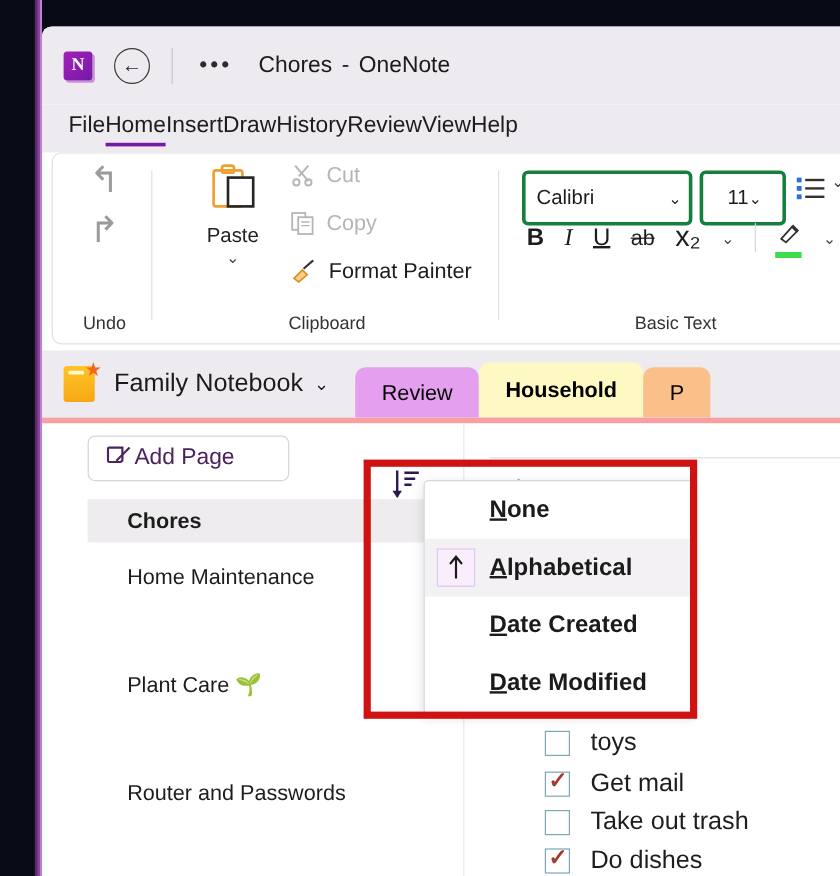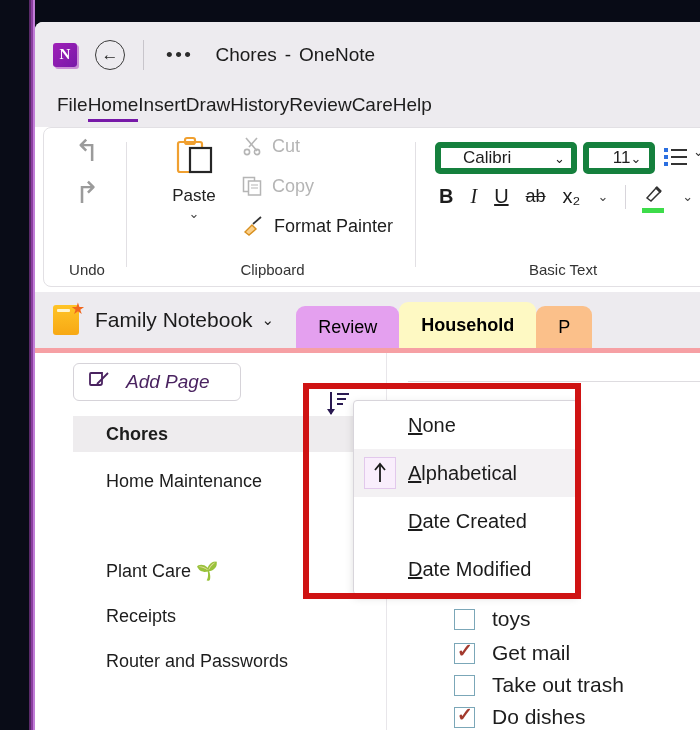--- a/index.html
+++ b/index.html
@@ -76,22 +76,22 @@
   .clip-grp { left: 86px; width: 285px; }
   .paste-btn { position: absolute; left: 26px; top: 8px; width: 76px; text-align: center; cursor: pointer; }
   .paste-label { font-size: 17px; color: #222; margin-top: 2px; }
   .paste-caret { font-size: 13px; color: #444; }
   .clip-item { position: absolute; left: 112px; display: flex; gap: 10px; font-size: 18px; cursor: pointer; }
   .clip-item.dim { color: #b5b5b5; }
   .clip-item.on { color: #1d1d1d; }
 
   .text-grp { left: 375px; width: 300px; }
   .font-box {
-    position: absolute; background: #fff; border: 6px solid #15803d; border-radius: 5px;
-    height: 32px; display: flex; align-items: center; padding: 0 6px 0 22px; font-size: 17px; color: #1d1d1d; cursor: pointer;
+    position: absolute; background: #fff; border: 3px solid #15803d; border-radius: 5px;
+    height: 46px; display: flex; align-items: center; padding: 0 6px 0 9px; font-size: 17px; color: #1d1d1d; cursor: pointer;
   }
   .font-name { left: 16px; top: 14px; width: 142px; justify-content: space-between; }
   .font-size { left: 164px; top: 14px; width: 72px; justify-content: center; }
   .list-ico { position: absolute; top: 16px; cursor: pointer; }
   .fmt-row { position: absolute; left: 20px; top: 56px; display: flex; align-items: center; gap: 17px; font-size: 20px; color: #1d1d1d; }
   .fmt-btn { cursor: pointer; }
   .vdiv { width: 1px; height: 24px; background: #d8d5db; }
   .hl-box { position: relative; cursor: pointer; }
   .hl-bar { position: absolute; left: -1px; bottom: -4px; width: 22px; height: 5px; background: #3ddc4a; }
 
@@ -110,21 +110,21 @@
   }
   .sec-tab.active { font-weight: bold; height: 46px; }
   .pinkline { position: absolute; left: 0; top: 326px; width: 665px; height: 5px; background: #f6a0a4; }
 
   
   .body-area { position: absolute; left: 0; top: 331px; width: 665px; height: 377px; background: #fff; }
   .pagelist { position: absolute; left: 0; top: 0; width: 352px; height: 377px; background: #fff; border-right: 1px solid #e8e6ea; }
   .add-page {
     position: absolute; left: 38px; top: 10px; width: 168px; height: 38px;
     border: 1px solid #d6d3d9; border-radius: 6px; background: #fff;
-    display: flex; align-items: center; gap: 14px; padding-left: 14px; cursor: pointer; font-style: italic;
+    display: flex; align-items: center; padding-left: 14px; cursor: pointer;
   }
   .add-page-label { font-size: 19px; color: #4a2360; }
   .page-item { position: absolute; left: 38px; width: 314px; height: 36px; display: flex; align-items: center; padding-left: 33px; font-size: 18px; color: #1d1d1d; cursor: pointer; }
   .page-item.selected { background: #eeecee; font-weight: bold; left: 38px; width: 314px; }
 
   .canvas { position: absolute; left: 353px; top: 0; width: 312px; height: 377px; background: #fff; }
   .canvas-rule { position: absolute; left: 20px; top: 28px; width: 292px; height: 1px; background: #dedce0; }
   .canvas-intro { position: absolute; left: 14px; top: 44px; font-size: 19px; font-style: italic; color: #3b3b3b; white-space: nowrap; }
   .todo { position: absolute; left: 66px; display: flex; align-items: center; gap: 17px; font-size: 21px; color: #1d1d1d; }
   .cbox { width: 21px; height: 21px; border: 1.6px solid #7ba7b8; background: #fff; position: relative; flex: none; cursor: pointer; }
@@ -132,21 +132,21 @@
     content: "✓"; position: absolute; left: 2px; top: -5px; font-size: 19px; color: #a33a2e; font-weight: bold;
   }
 
   
   .sort-icon { position: absolute; left: 325px; top: 390px; width: 26px; height: 26px; cursor: pointer; }
   .menu {
     position: absolute; left: 353px; top: 400px; width: 225px; height: 195px;
     background: #fff; border: 1px solid #d8d5db; border-radius: 4px;
     box-shadow: 0 3px 9px rgba(0,0,0,.13); z-index: 20;
   }
-  .menu-item { height: 48px; display: flex; align-items: center; padding-left: 10px; gap: 12px; font-size: 20px; color: #1b1b1b; cursor: pointer; }
+  .menu-item { height: 48px; display: flex; align-items: center; padding-left: 10px; gap: 12px; font-size: 20px; color: #1b1b1b; cursor: pointer; font-weight: bold; }
   .menu-item.hover { background: #f3f1f3; }
   .menu-item .mi-ico { width: 32px; height: 32px; flex: none; }
   .mi-ico.sel { border: 1px solid #e2c8ec; background: #f9eefc; display: flex; align-items: center; justify-content: center; }
   .mi-label u { text-decoration: underline; }
 
   
   .redrect {
     position: absolute; left: 303px; top: 383px; width: 278px; height: 216px;
     border: 6px solid #cf1313; z-index: 30; pointer-events: none;
   }
@@ -178,21 +178,21 @@
       </div>
     </div>
 
     <div class="ribbon-tabs">
       <div class="rtab">File</div>
       <div class="rtab active">Home</div>
       <div class="rtab">Insert</div>
       <div class="rtab">Draw</div>
       <div class="rtab">History</div>
       <div class="rtab">Review</div>
-      <div class="rtab">Care</div>
+      <div class="rtab">View</div>
       <div class="rtab">Help</div>
     </div>
 
     <div class="ribbon">
 
       <div class="grp undo-grp">
         <div class="arrow-ico" style="top:6px">↰</div>
         <div class="arrow-ico" style="top:48px">↱</div>
         <div class="grp-label">Undo</div>
       </div>
@@ -261,21 +261,21 @@
               <rect x="8" y="19" width="16" height="2" fill="#333"></rect>
           </svg>
         </div>
         <div class="list-ico" style="left:274px; font-size:13px; color:#333">⌄</div>
 
         <div class="fmt-row">
           <span class="fmt-btn" style="font-weight:bold">B</span>
           <span class="fmt-btn" style="font-style:italic; font-family:'Liberation Serif',serif">I</span>
           <span class="fmt-btn" style="text-decoration:underline">U</span>
           <span class="fmt-btn" style="text-decoration:line-through; font-size:18px">ab</span>
-          <span class="fmt-btn" style="font-size:20px">x₂</span>
+          <span class="fmt-btn" style="font-size:24px">x₂</span>
           <span class="fmt-btn" style="font-size:13px; color:#444">⌄</span>
           <span class="vdiv"></span>
           <span class="hl-box">
             <svg width="22" height="20" viewBox="0 0 22 20">
               <path d="M4 14 L13 4 L17 8 L8 17 Z" fill="#fff" stroke="#333" stroke-width="1.5"></path>
               <line x1="13" y1="3" x2="18" y2="8" stroke="#333" stroke-width="2.5"></line>
             </svg>
             <span class="hl-bar"></span>
           </span>
           <span class="fmt-btn" style="font-size:13px; color:#444">⌄</span>
@@ -308,21 +308,20 @@
           <svg width="24" height="24" viewBox="0 0 24 24">
             <path d="M3 3 H14 V13 a2 2 0 0 1 -2 2 H3 a1 1 0 0 1 -1 -1 V4 a1 1 0 0 1 1 -1 Z" fill="none" stroke="#4a2360" stroke-width="1.8"></path>
             <line x1="9" y1="14" x2="20" y2="3" stroke="#4a2360" stroke-width="1.8"></line>
           </svg>
           <span class="add-page-label">Add Page</span>
         </div>
 
         <div class="page-item selected" style="top:63px">Chores</div>
         <div class="page-item" style="top:110px">Home Maintenance</div>
         <div class="page-item" style="top:200px">Plant Care 🌱</div>
-        <div class="page-item" style="top:245px">Receipts</div>
         <div class="page-item" style="top:290px">Router and Passwords</div>
       </div>
 
       <div class="canvas">
         <div class="canvas-rule"></div>
         <div class="canvas-intro">mple page. U</div>
 
         <div class="todo" style="top:254px">
           <span class="cbox"></span>
           <span>toys</span>

